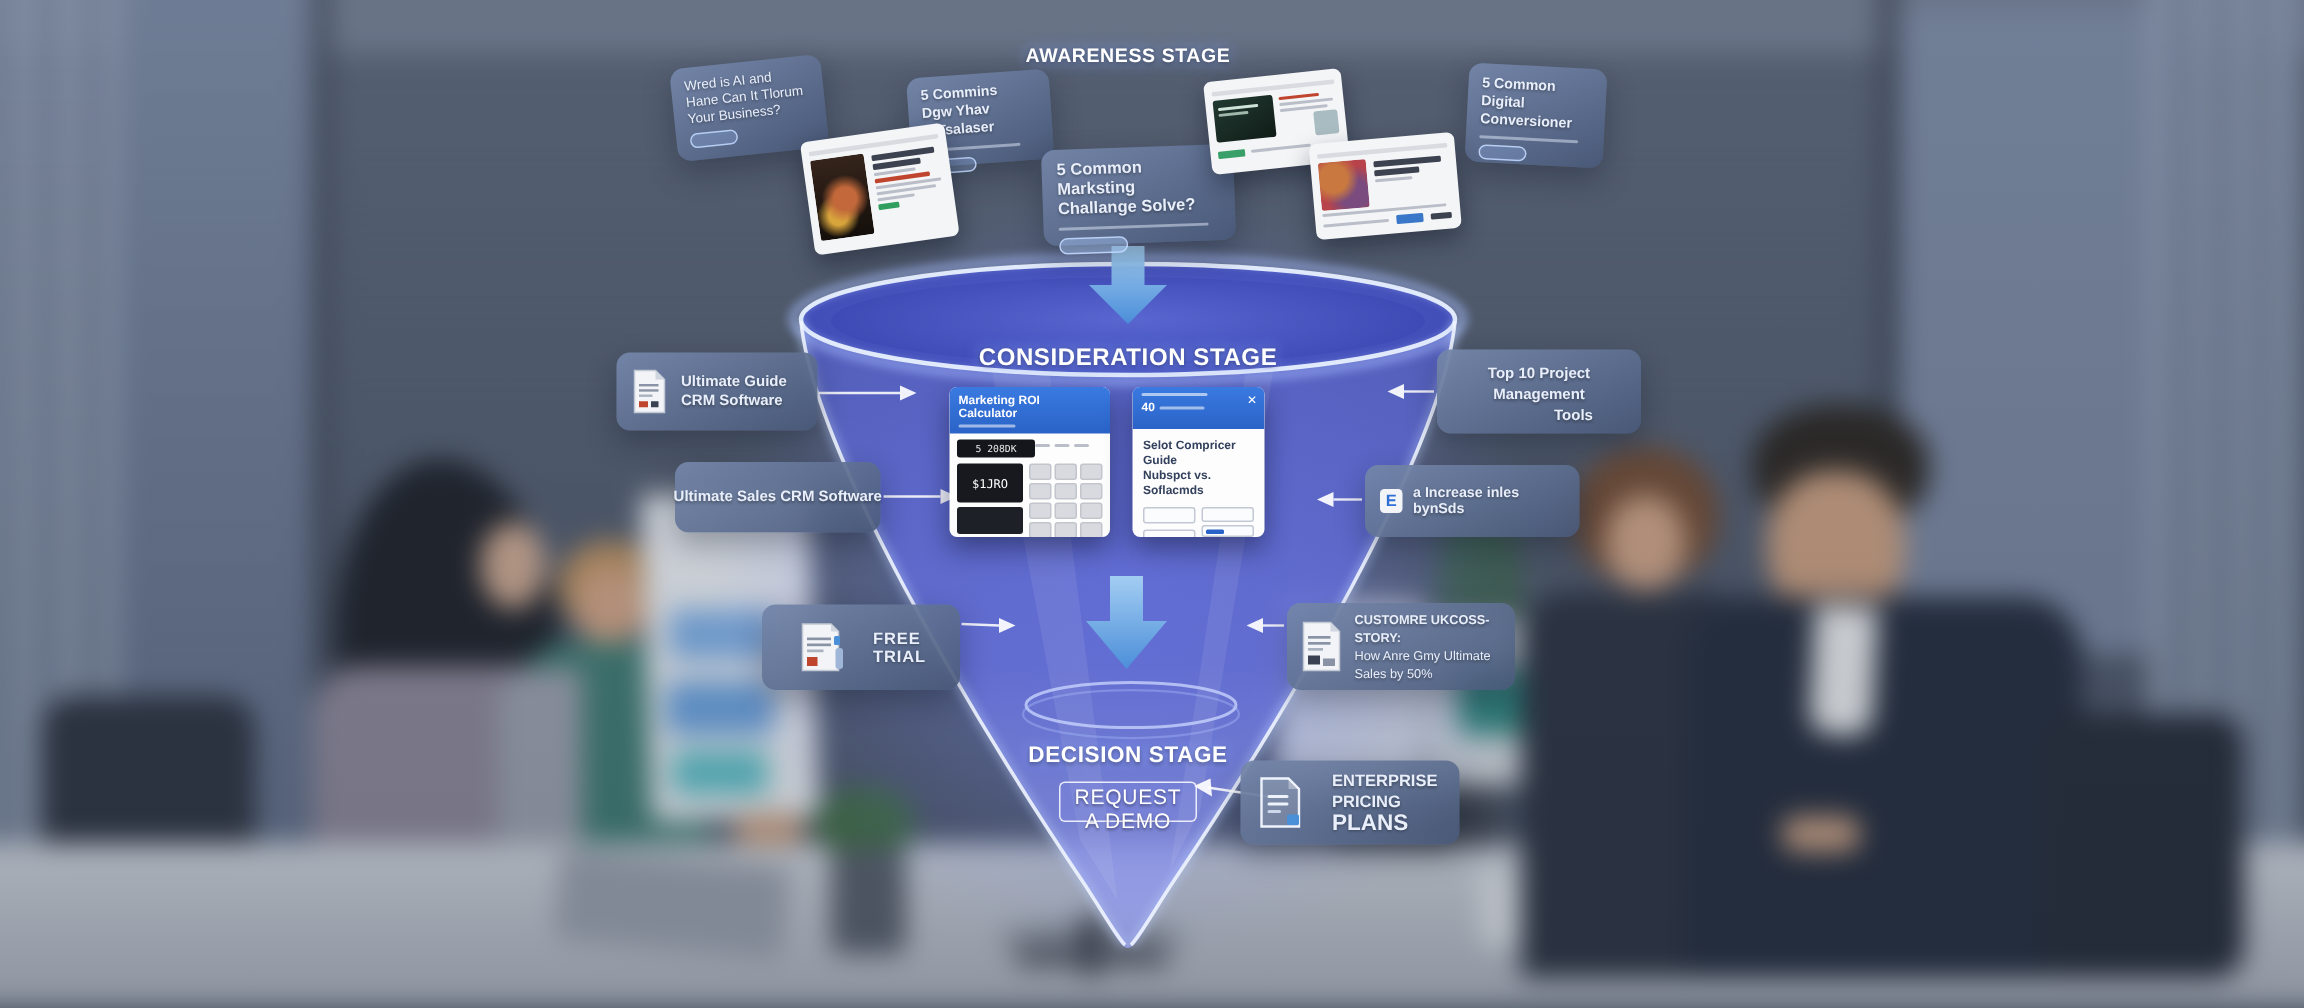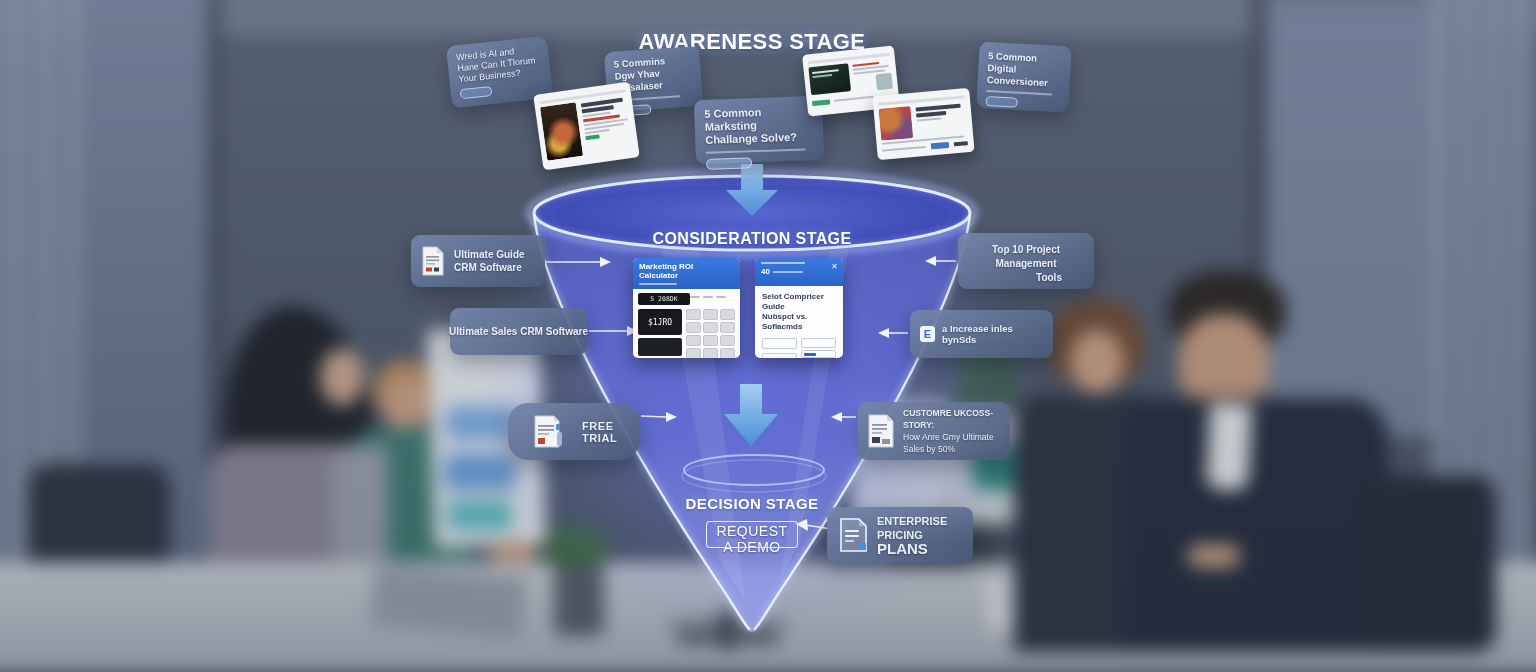--- a/index.html
+++ b/index.html
@@ -146,21 +146,21 @@
         <polygon points="889,328 878,333 889,338" stroke="none"></polygon>
       <line x1="641" y1="416" x2="666" y2="417"></line>
         <polygon points="666,412 677,417 666,422" stroke="none"></polygon>
       <line x1="856" y1="417" x2="842" y2="417"></line>
         <polygon points="842,412 831,417 842,422" stroke="none"></polygon>
       <line x1="845" y1="531" x2="805" y2="525"></line>
         <polygon points="807,519 796,524 808,531" stroke="none"></polygon>
     </g>
   </svg>
 
-  <div class="stage-title" style="left:592px;top:29px;font-size:22px;">AWARENESS STAGE</div>
+  <div class="stage-title" style="left:592px;top:29px;font-size:13px;">AWARENESS STAGE</div>
   <div class="stage-title" style="left:592px;top:230px;font-size:16px;">CONSIDERATION STAGE</div>
   <div class="stage-title" style="left:592px;top:495px;font-size:15px;">DECISION STAGE</div>
 
   <div class="glass" style="left:449px;top:41px;width:101px;height:62px;transform:rotate(-6deg);padding:7px 9px;box-sizing:border-box;">
     <div class="t" style="font-size:9px;line-height:11px;">Wred is AI and</div>
     <div class="t" style="font-size:9px;line-height:11px;">Hane Can It Tlorum</div>
     <div class="t" style="font-size:9px;line-height:11px;">Your Business?</div>
     <span class="pill" style="width:30px;height:8px;margin-top:4px;"></span>
   </div>
 
@@ -329,21 +329,21 @@
           <span class="inputbox" style="height:8px;"></span>
           <span class="inputbox" style="height:8px;display:flex;align-items:center;padding-left:2px;box-sizing:border-box;">
               <i style="width:12px;height:3px;background:#2a63c8;border-radius:1px;"></i>
             </span>
           <span class="inputbox" style="height:8px;"></span>
         </div>
       </div>
     </div>
   </div>
 
-  <div class="glass" style="left:508px;top:403px;width:132px;height:57px;display:flex;align-items:center;gap:9px;padding:0 26px;box-sizing:border-box;border-radius:20px;">
+  <div class="glass" style="left:508px;top:403px;width:132px;height:57px;display:flex;align-items:center;gap:9px;padding:0 26px;box-sizing:border-box;">
     <svg class="docsvg" width="30" height="36" viewBox="0 0 30 36">
       <path d="M1 2h19l5 5v26H1z" fill="#f2f4f7" stroke="#c2c9d4"></path>
       <path d="M20 2l5 5h-5z" fill="#cfd6e0"></path>
       <rect x="4" y="11" width="16" height="1.8" fill="#8a93a5"></rect>
         <rect x="4" y="15" width="16" height="1.8" fill="#8a93a5"></rect>
       <rect x="4" y="19" width="11" height="1.8" fill="#aab2c0"></rect>
         <rect x="4" y="24" width="7" height="6" fill="#c0452f"></rect>
       <rect x="22" y="10" width="4" height="6" rx="1" fill="#4a90d9"></rect>
         <rect x="23" y="18" width="5" height="14" rx="2" fill="#9fb6d8"></rect>
     </svg>
@@ -361,21 +361,21 @@
         <rect x="4" y="23" width="8" height="6" fill="#3a4150"></rect>
       <rect x="14" y="25" width="8" height="5" fill="#8a93a5"></rect>
     </svg>
     <div>
       <div class="t" style="font-size:8.5px;line-height:12px;font-weight:700;">CUSTOMRE UKCOSS-STORY:</div>
       <div class="t" style="font-size:8.5px;line-height:12px;">How Anre Gmy Ultimate</div>
       <div class="t" style="font-size:8.5px;line-height:12px;">Sales by 50%</div>
     </div>
   </div>
 
-  <div class="glass" style="left:827px;top:507px;width:146px;height:56px;display:flex;align-items:center;gap:8px;padding:0 12px;box-sizing:border-box;">
+  <div class="glass" style="left:827px;top:507px;width:146px;height:56px;display:flex;align-items:center;gap:19px;padding:0 12px;box-sizing:border-box;">
     <svg class="docsvg" width="30" height="36" viewBox="0 0 30 36">
       <path d="M2 2h18l7 7v25H2z" fill="rgba(255,255,255,.14)" stroke="#eef3fb" stroke-width="1.6"></path>
       <path d="M20 2l7 7h-7z" fill="rgba(255,255,255,.35)"></path>
       <rect x="6" y="13" width="14" height="2" rx="1" fill="#eef3fb"></rect>
         <rect x="6" y="18" width="14" height="2" rx="1" fill="#eef3fb"></rect>
       <rect x="6" y="23" width="9" height="2" rx="1" fill="#cdd8ea"></rect>
       <rect x="19" y="26" width="8" height="7" rx="1" fill="#4a90d9"></rect>
     </svg>
     <div>
       <div class="t" style="font-size:11px;line-height:14px;font-weight:700;">ENTERPRISE PRICING</div>

